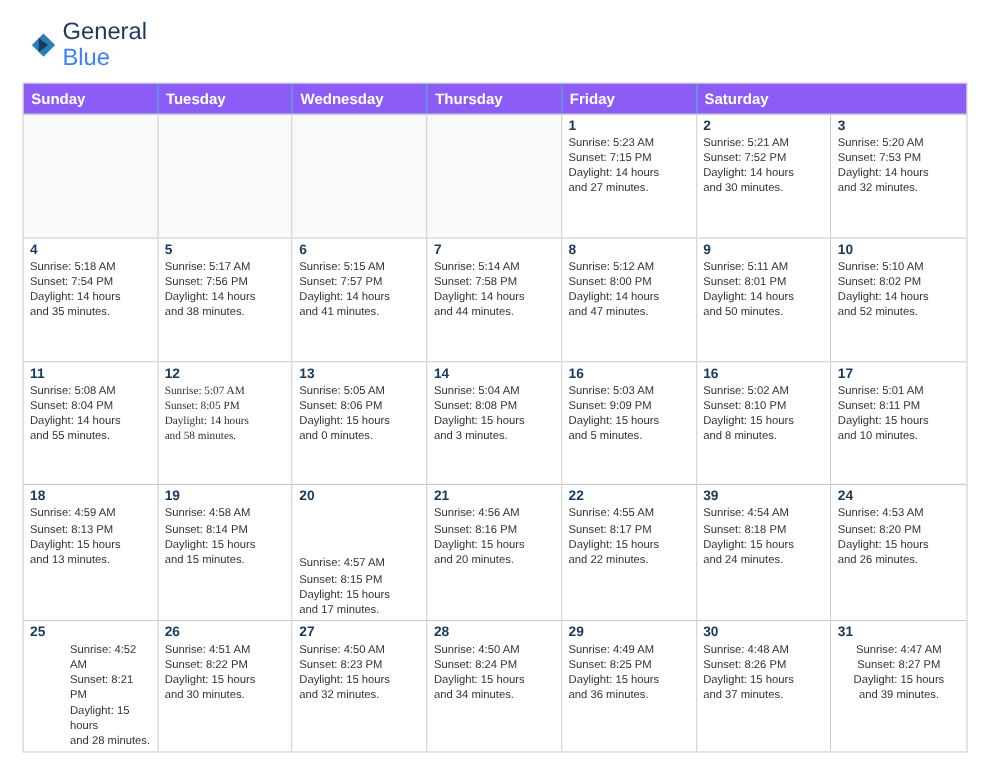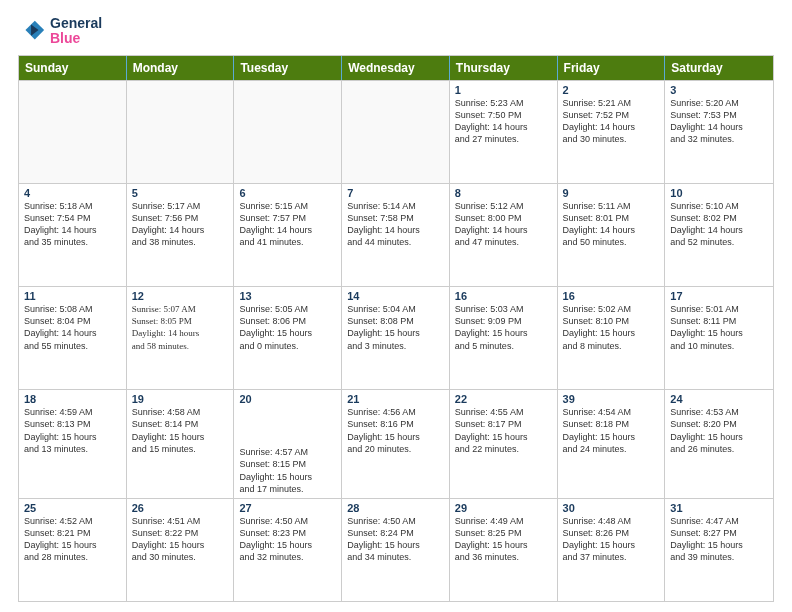--- a/index.html
+++ b/index.html
@@ -21,26 +21,26 @@
       display: flex;
       justify-content: space-between;
       align-items: flex-start;
       margin-bottom: 8px;
     }
     .logo {
       display: flex;
       align-items: center;
     }
     .logo-text {
-      font-size: 14px;
-      font-weight: bold;
+      font-size: 19px;
+      font-weight: normal;
       color: #1a3a5c;
       line-height: 1.1;
     }
-    .logo-text .blue { color: #ec4899; }
+    .logo-text .blue { color: #3b82f6; }
     .logo-icon {
       width: 28px;
       height: 28px;
       margin-right: 4px;
     }
     .title-area {
       text-align: right;
     }
     .month-title {
       font-size: 32px;
@@ -55,21 +55,21 @@
     }
     .calendar {
       flex: 1;
       display: flex;
       flex-direction: column;
       border: 1px solid #ccc;
     }
     .cal-header-row {
       display: grid;
       grid-template-columns: repeat(7, 1fr);
-      background: #4d7c0f;
+      background: #8b5cf6;
     }
     .cal-header-cell {
       color: #fff;
       font-size: 12px;
       font-weight: bold;
       padding: 5px 6px;
       text-align: left;
       border-right: 1px solid #5aaad5;
     }
     .cal-header-cell:last-child { border-right: none; }
@@ -125,37 +125,36 @@
     </div>
     <div class="title-area">
       <div class="month-title"></div>
       <div class="subtitle"></div>
     </div>
   </div>
 
   <div class="calendar">
     <div class="cal-header-row">
     <div class="cal-header-cell">Sunday</div>
-        <div class="cal-header-cell">Monday</div>
         <div class="cal-header-cell">Tuesday</div>
         <div class="cal-header-cell">Wednesday</div>
         <div class="cal-header-cell">Thursday</div>
         <div class="cal-header-cell">Friday</div>
         <div class="cal-header-cell">Saturday</div>
       </div>
     <div class="cal-body">
     <div class="cal-row">
           <div class="cal-cell empty"></div>
           <div class="cal-cell empty"></div>
           <div class="cal-cell empty"></div>
           <div class="cal-cell empty"></div>
           <div class="cal-cell">
             <span class="day-num">1</span>
             <div class="cell-text" style="white-space: pre-line;">Sunrise: 5:23 AM
-Sunset: 7:50 PM
+Sunset: 7:15 PM
 Daylight: 14 hours
 and 27 minutes.</div>
           </div>
           <div class="cal-cell">
             <span class="day-num">2</span>
             <div class="cell-text" style="white-space: pre-line;">Sunrise: 5:21 AM
 Sunset: 7:52 PM
 Daylight: 14 hours
 and 30 minutes.</div>
           </div>
@@ -316,21 +315,21 @@
             <span class="day-num">24</span>
             <div class="cell-text" style="white-space: pre-line;">Sunrise: 4:53 AM
 Sunset: 8:20 PM
 Daylight: 15 hours
 and 26 minutes.</div>
           </div>
         </div>
         <div class="cal-row">
           <div class="cal-cell">
             <span class="day-num">25</span>
-            <div class="cell-text" style="white-space: pre-line;">Sunrise: 4:52 AM
+            <div class="cell-text" style="white-space: pre-line; margin-left: 32px;">Sunrise: 4:52 AM
 Sunset: 8:21 PM
 Daylight: 15 hours
 and 28 minutes.</div>
           </div>
           <div class="cal-cell">
             <span class="day-num">26</span>
             <div class="cell-text" style="white-space: pre-line;">Sunrise: 4:51 AM
 Sunset: 8:22 PM
 Daylight: 15 hours
 and 30 minutes.</div>
@@ -358,21 +357,21 @@
           </div>
           <div class="cal-cell">
             <span class="day-num">30</span>
             <div class="cell-text" style="white-space: pre-line;">Sunrise: 4:48 AM
 Sunset: 8:26 PM
 Daylight: 15 hours
 and 37 minutes.</div>
           </div>
           <div class="cal-cell">
             <span class="day-num">31</span>
-            <div class="cell-text" style="white-space: pre-line;">Sunrise: 4:47 AM
+            <div class="cell-text" style="white-space: pre-line; text-align: center;">Sunrise: 4:47 AM
 Sunset: 8:27 PM
 Daylight: 15 hours
 and 39 minutes.</div>
           </div>
         </div>
       </div>
   </div>
 </div>
 
 </body></html>

